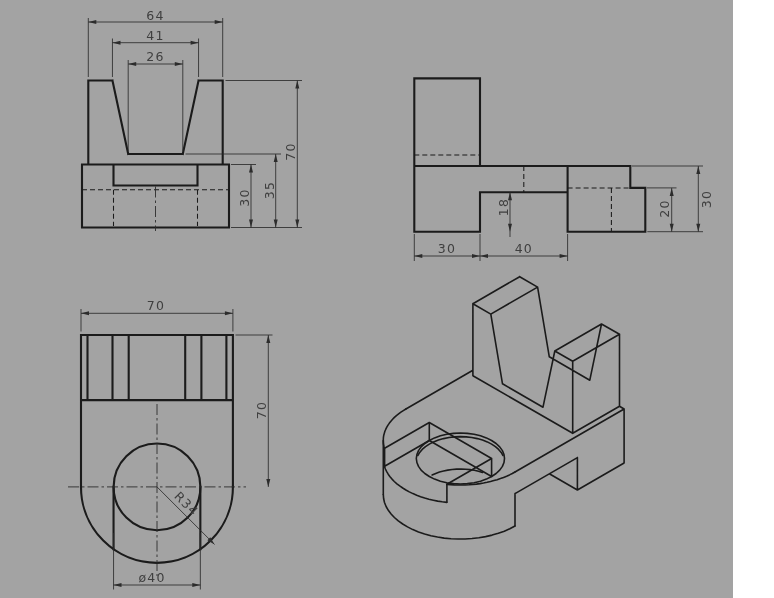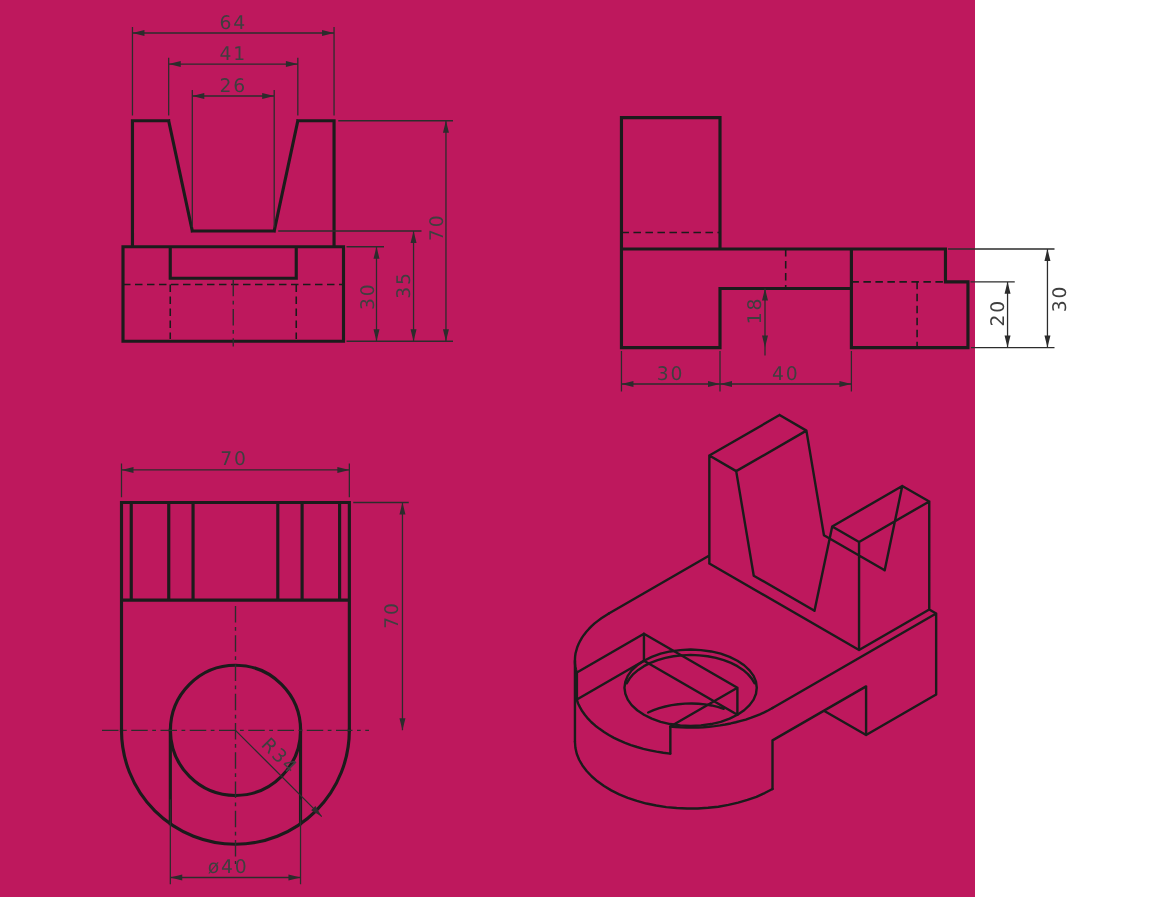--- a/index.html
+++ b/index.html
@@ -1,16 +1,16 @@
 <!DOCTYPE html>
 <html><head>
 <meta charset="utf-8">
 <style>
   html,body{margin:0;padding:0;background:#fff;}
-  #stage{width:650px;height:598px;background:#be185d;}
+  #stage{width:733px;height:598px;background:#a3a3a3;}
   svg{display:block;font-family:"DejaVu Sans",sans-serif;}
   .dimtxt{font-size:12.5px;letter-spacing:1.2px;fill:#3f3f3f;}
   .k{stroke:#1b1b1b;stroke-width:2.1;fill:none;stroke-linecap:square;}
   .i{stroke:#1b1b1b;stroke-width:1.6;fill:none;stroke-linejoin:round;stroke-linecap:round;}
   .t{stroke:#2c2c2c;stroke-width:0.85;fill:none;}
   .h{stroke:#1b1b1b;stroke-width:1.05;fill:none;stroke-dasharray:5 3;}
   .c{stroke:#2c2c2c;stroke-width:0.9;fill:none;stroke-dasharray:11 3 2.5 3;}
   .ar{fill:#2c2c2c;stroke:none;}
 </style>
 </head>

